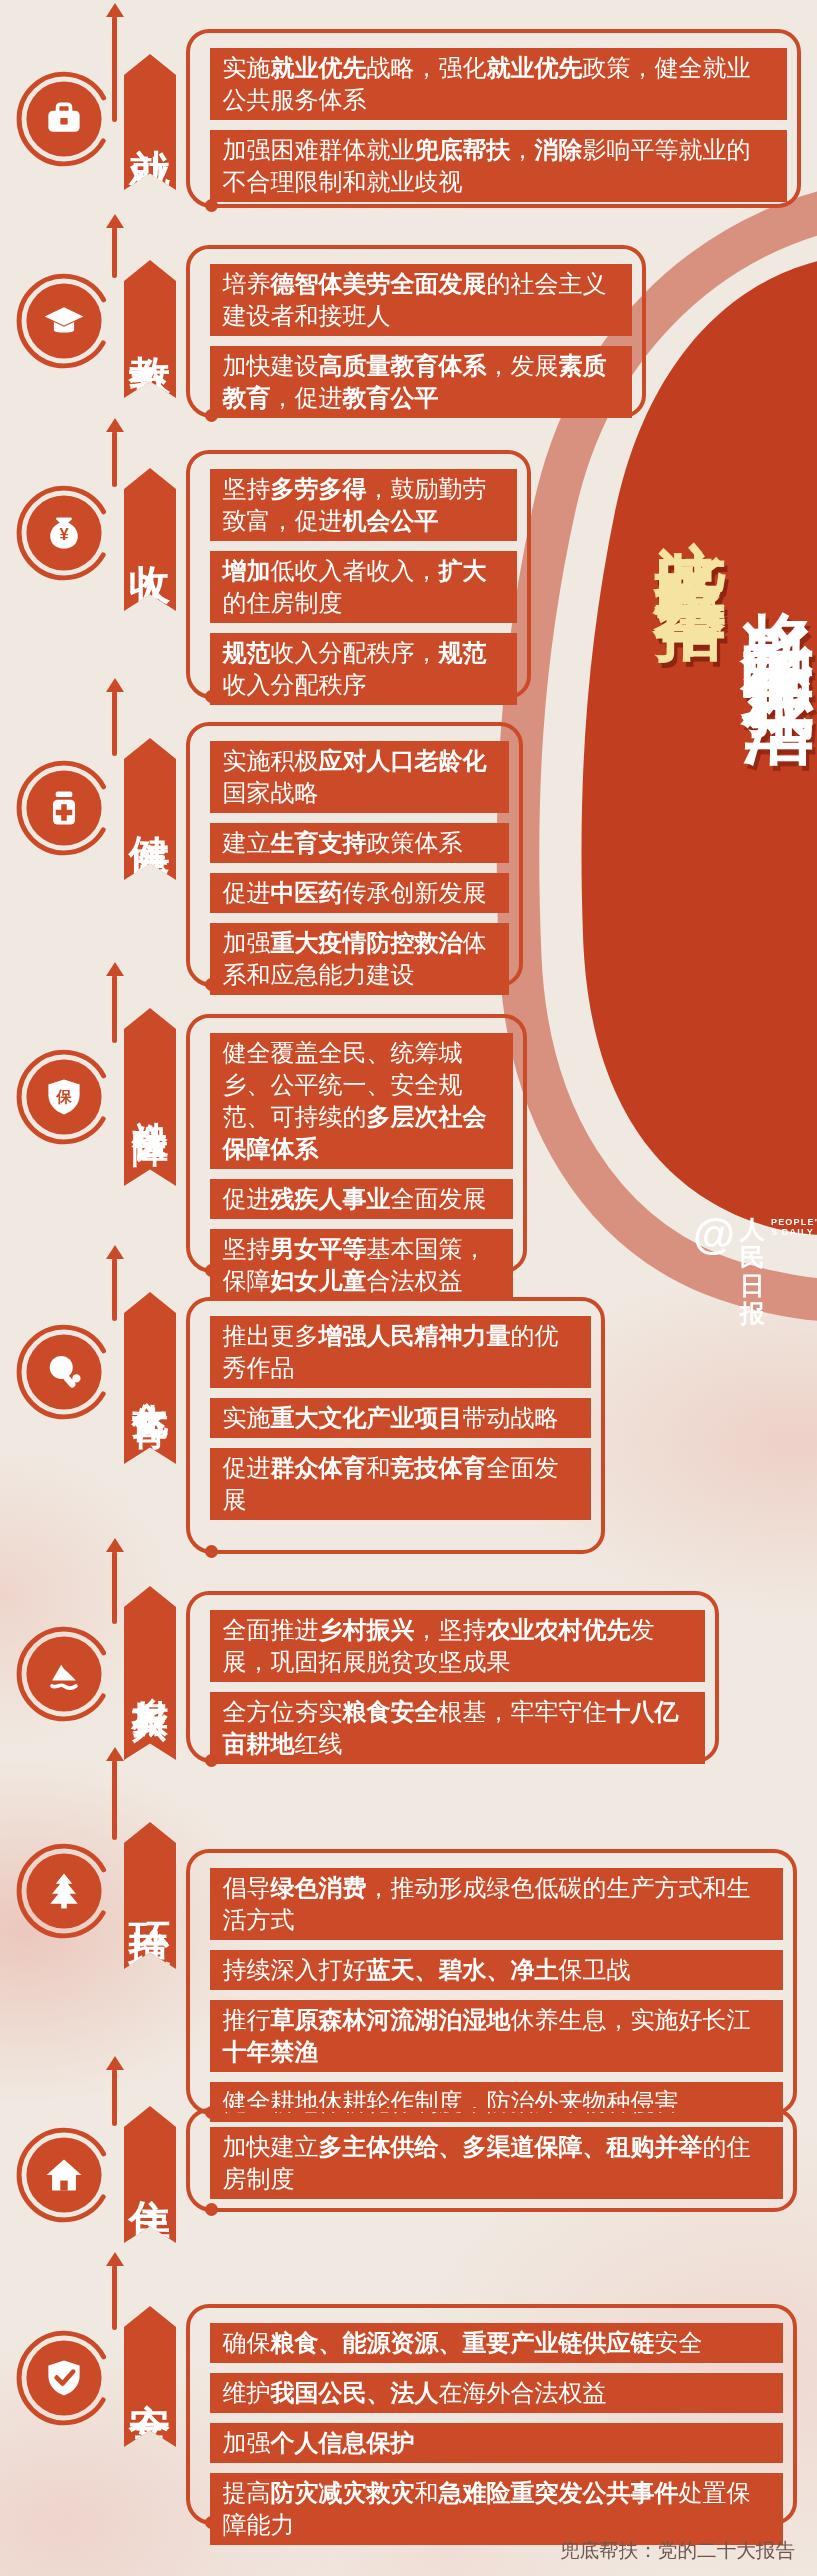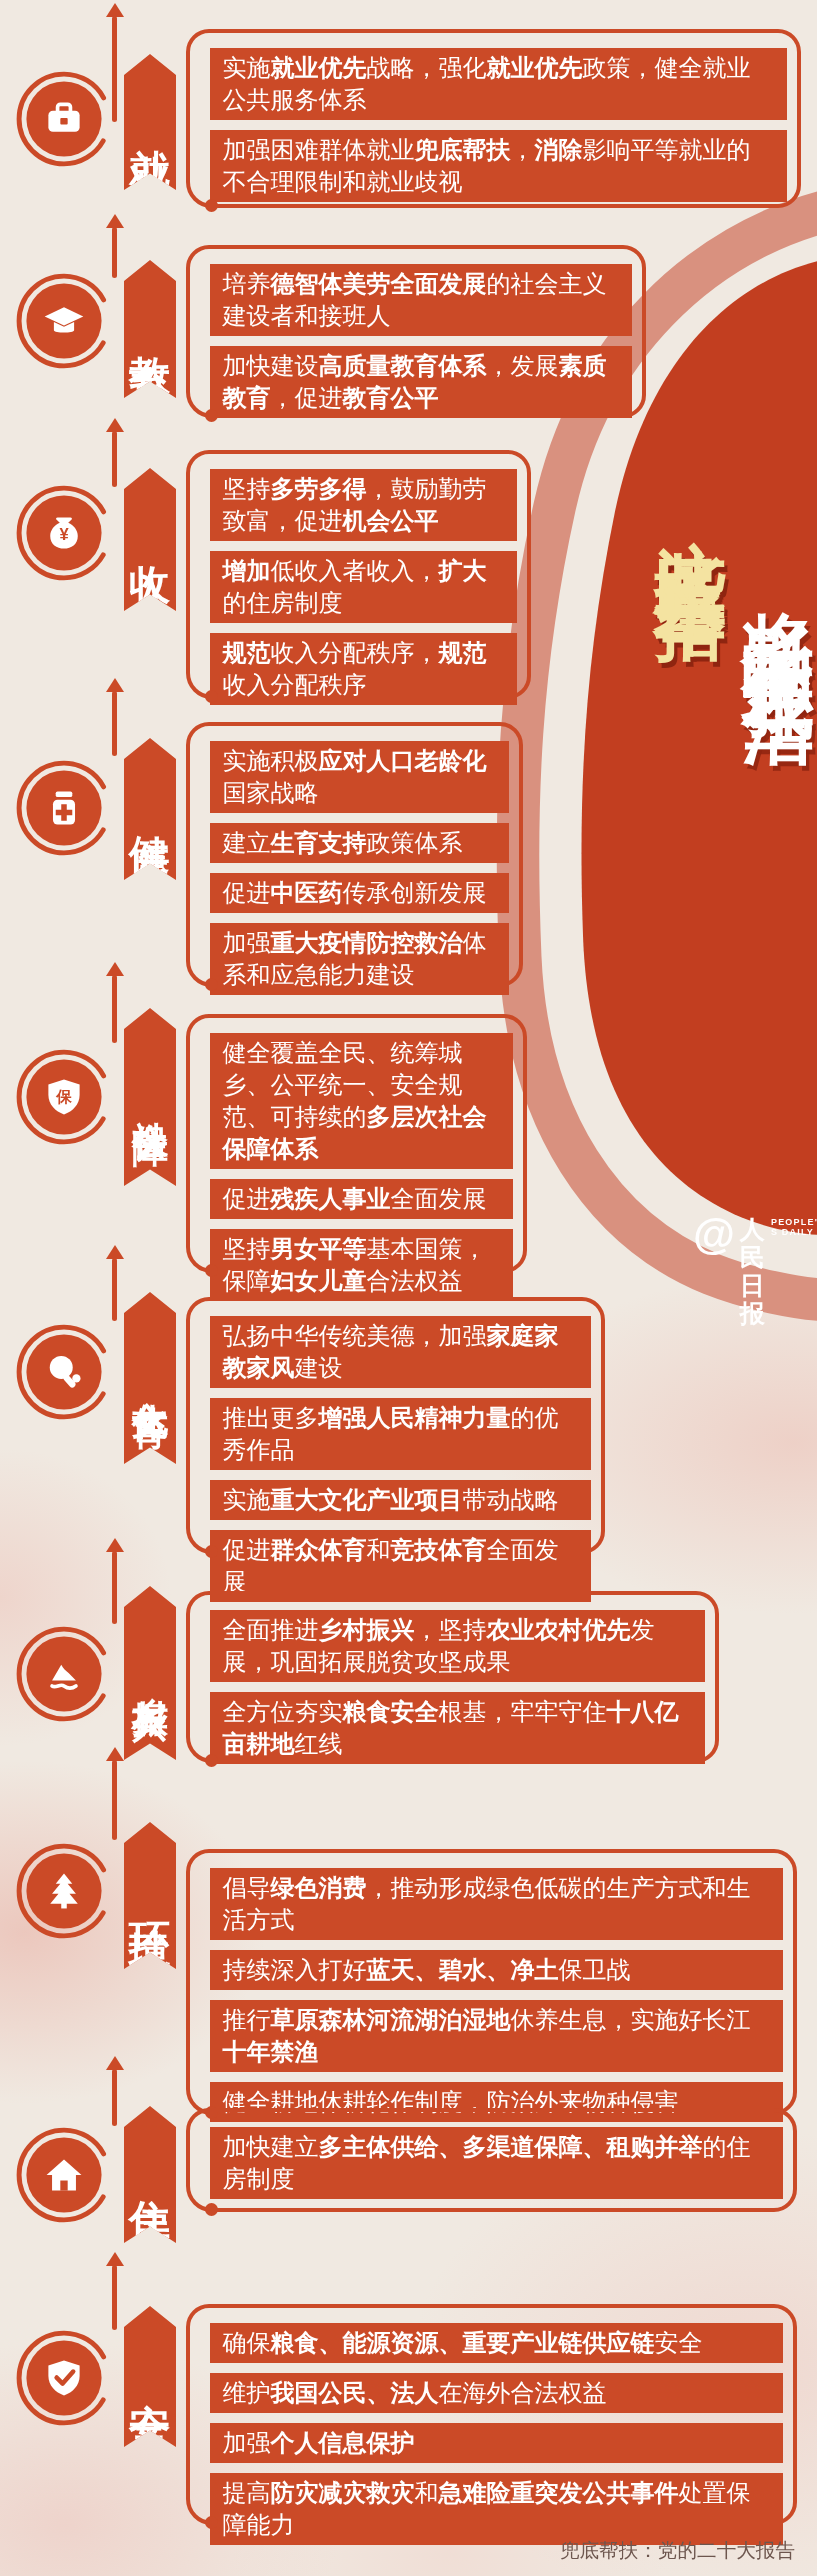--- a/index.html
+++ b/index.html
@@ -170,21 +170,20 @@
        <g transform="translate(33,33) scale(1.125)">
               <circle cx="21" cy="19" r="12.5" fill="#fff"></circle>
      <rect x="26.5" y="26" width="7" height="16" rx="3.5" fill="#fff" transform="rotate(-42 30 34)"></rect>
      <circle cx="37.5" cy="31" r="4.5" fill="#fff"></circle>
             </g>
      </svg></div>
         <div class="ribbon small" style="top: 1292px; height: 172px;">
           <span>文化体育</span>
         </div>
         <div class="panel" style="top: 1297px; height: 257px; width: 419px;">
-          <div class="msg"><span>弘扬中华传统美德，加强</span><span class="b">家庭家教家风</span><span>建设</span></div>
           <div class="msg"><span>推出更多</span><span class="b">增强人民精神力量</span><span>的优秀作品</span></div>
           <div class="msg"><span>实施</span><span class="b">重大文化产业项目</span><span>带动战略</span></div>
           <div class="msg"><span>促进</span><span class="b">群众体育</span><span>和</span><span class="b">竞技体育</span><span>全面发展</span></div>
           <div class="dot"></div>
         </div>
       </div>
       <div style="position: absolute; inset: 0px;">
         <div class="t-arrow" style="top: 1551px; height: 73px;"></div>
         <div class="icon-wrap" style="top: 1625px;"><svg width="98" height="98" viewBox="0 0 120 120">
        <circle cx="60" cy="60" r="55" fill="none" stroke="#cb4a27" stroke-width="6" stroke-dasharray="290 55.6" stroke-dashoffset="-28" stroke-linecap="round"></circle>

